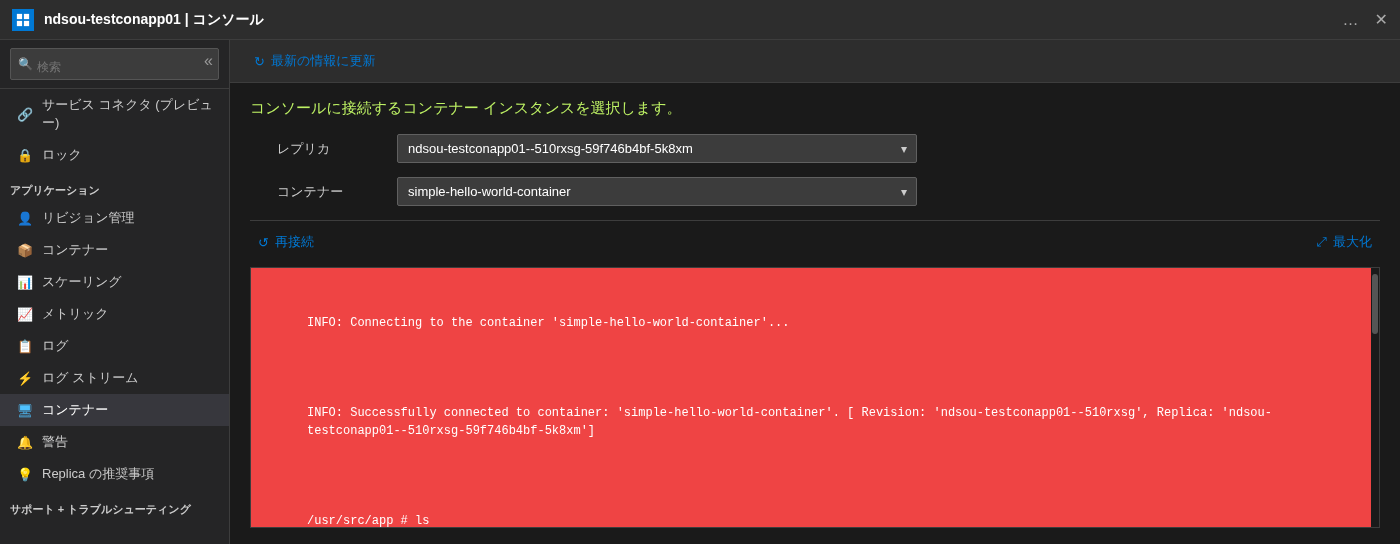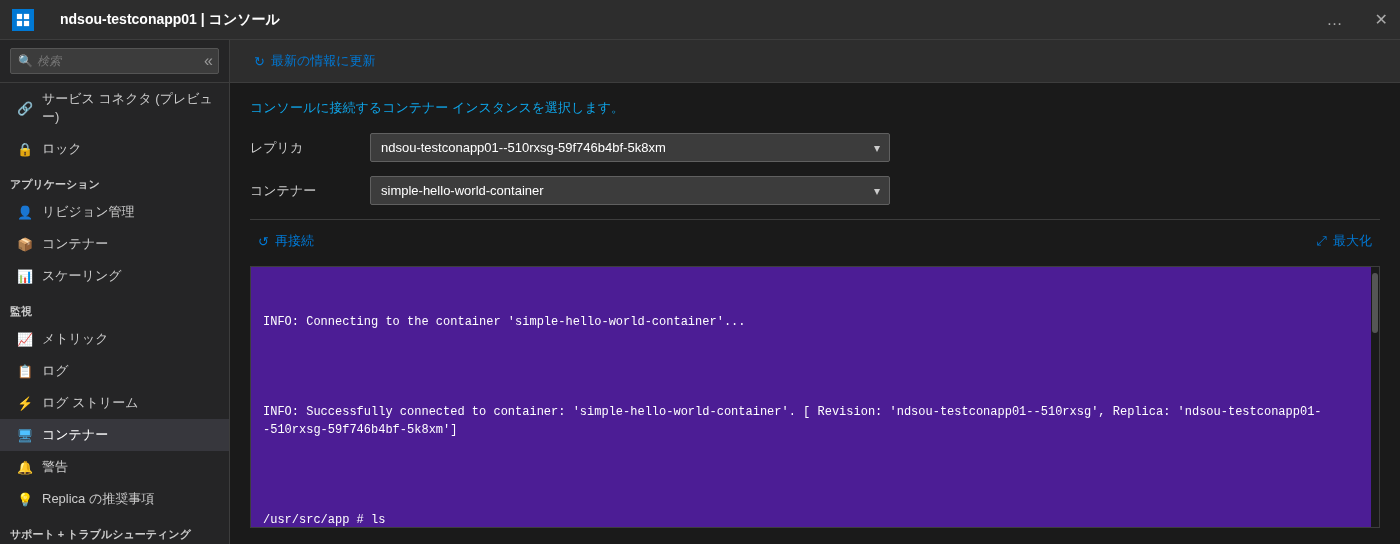--- a/index.html
+++ b/index.html
@@ -17,21 +17,20 @@
 
     
     .titlebar {
       background: #2d2d2d;
       display: flex;
       align-items: center;
       padding: 0 12px;
       height: 40px;
       flex-shrink: 0;
       border-bottom: 1px solid #3d3d3d;
-      gap: 16px;
     }
     .titlebar-logo {
       width: 22px;
       height: 22px;
       background: #0078d4;
       display: flex;
       align-items: center;
       justify-content: center;
       margin-right: 10px;
       flex-shrink: 0;
@@ -85,25 +84,24 @@
     .sidebar-search {
       padding: 8px 10px;
       border-bottom: 1px solid #3d3d3d;
       position: relative;
     }
     .sidebar-search input {
       width: 100%;
       background: #3c3c3c;
       border: 1px solid #555;
       color: #ccc;
-      padding: 5px 8px 5px 26px;
+      padding: 11px 8px 5px 26px;
       font-size: 12px;
       outline: none;
       border-radius: 2px;
-      font-style: italic;
     }
     .sidebar-search .search-icon {
       position: absolute;
       left: 18px;
       top: 50%;
       transform: translateY(-50%);
       color: #999;
       font-size: 12px;
     }
 
@@ -185,35 +183,36 @@
     .content-area {
       padding: 16px 20px;
       overflow-y: auto;
       flex: 1;
       display: flex;
       flex-direction: column;
       gap: 0;
     }
 
     .section-title {
-      font-size: 13px;
-      color: #0ea5e9;
+      font-size: 15px;
+      color: #bef264;
       margin-bottom: 16px;
     }
 
     .form-row {
       display: flex;
       align-items: center;
       margin-bottom: 14px;
     }
     .form-label {
       width: 120px;
       font-size: 13px;
       color: #cccccc;
       flex-shrink: 0;
+      margin-left: 27px;
     }
     .form-control {
       flex: 1;
       max-width: 520px;
     }
     .select-wrapper {
       position: relative;
       display: flex;
       align-items: center;
     }
@@ -267,26 +266,27 @@
       background: none;
       border: none;
       color: #0078d4;
       cursor: pointer;
       font-size: 13px;
       padding: 4px 8px;
     }
 
     
     .terminal-container {
-      background: #4c1d95;
+      background: #ef4444;
       border: 1px solid #3d3d3d;
       flex: 1;
       overflow: hidden;
       position: relative;
       display: flex;
+      padding-left: 44px;
     }
     .terminal-content {
       flex: 1;
       padding: 10px 12px;
       font-family: 'Consolas', 'Courier New', monospace;
       font-size: 12px;
       color: #cccccc;
       overflow-y: auto;
       white-space: pre-wrap;
       line-height: 1.5;
@@ -359,21 +359,20 @@
     </div>
     <div class="sidebar-item">
       <span class="item-icon icon-cyan">📦</span>
       <span>コンテナー</span>
     </div>
     <div class="sidebar-item">
       <span class="item-icon icon-yellow">📊</span>
       <span>スケーリング</span>
     </div>
 
-    <div class="sidebar-section-label">監視</div>
 
     <div class="sidebar-item">
       <span class="item-icon icon-green">📈</span>
       <span>メトリック</span>
     </div>
     <div class="sidebar-item">
       <span class="item-icon icon-blue">📋</span>
       <span>ログ</span>
     </div>
     <div class="sidebar-item">

